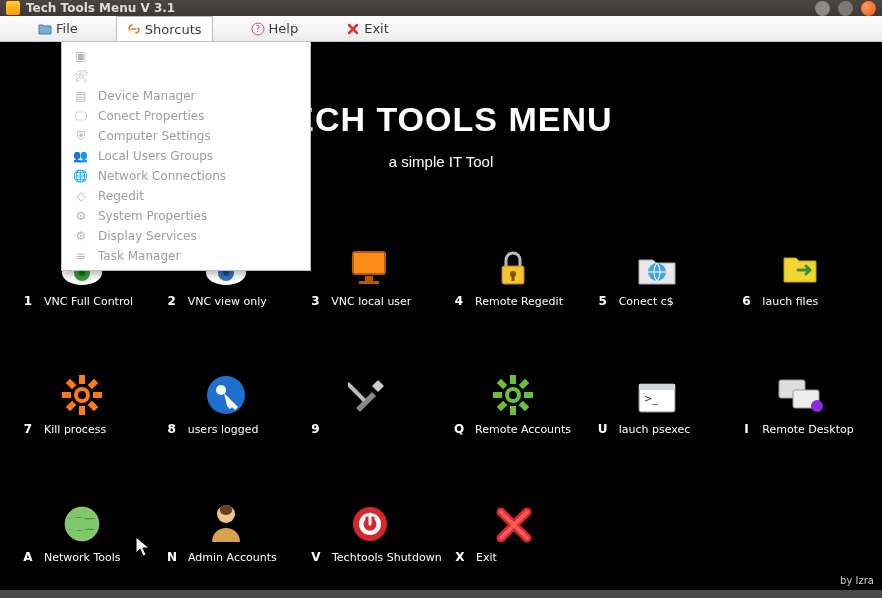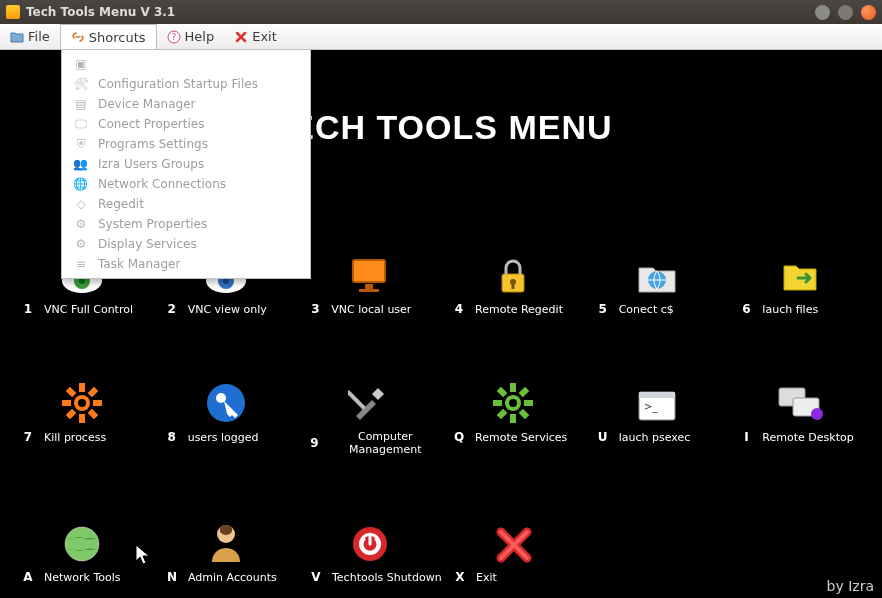--- a/index.html
+++ b/index.html
@@ -1,39 +1,39 @@
 <!DOCTYPE html>
 <html><head>
 <meta charset="utf-8">
 <style>
 * { margin:0; padding:0; box-sizing:border-box; font-family:"DejaVu Sans","Segoe UI",Arial,sans-serif; }
 body { width:882px; height:598px; background:#4a4a4a; overflow:hidden; position:relative; }
-.titlebar { height:24px; background:linear-gradient(#4b4641,#3d3833); display:flex; align-items:center; padding:8px 6px; color:#ddd; font-size:12px; font-weight:bold; }
+.titlebar { height:16px; background:linear-gradient(#4b4641,#3d3833); display:flex; align-items:center; padding:8px 6px; color:#ddd; font-size:12px; font-weight:bold; }
 .titlebar .title { flex:1; display:flex; align-items:center; gap:6px; }
 .app-icon { width:14px; height:14px; background:linear-gradient(#ffcc33,#ff9900); border-radius:2px; }
 .win-controls { display:flex; gap:8px; align-items:center; }
 .win-btn { width:15px; height:15px; border-radius:50%; }
 .win-min { background:#8b8b83; }
 .win-max { background:#7a7a72; }
 .win-close { background:radial-gradient(circle at 35% 35%, #ff9a5a, #e95420); }
 .menubar { height:26px; background:linear-gradient(#fdfdfd,#ededed); border-bottom:1px solid #c5c5c5; display:flex; align-items:stretch; font-size:13px; }
-.menu-item { display:flex; align-items:center; gap:4px; padding:0 10px; cursor:default; color:#3b3b3b; }
+.menu-item { display:flex; align-items:center; gap:4px; padding:0 10px; cursor:default; color:#3b3b3b;margin-left:28px; }
 .menu-item.active { background:#fff; border:1px solid #bdbdbd; border-bottom:none; }
 .ico { width:14px; height:14px; display:inline-block; }
 .content { position:relative; background:#000; height:548px; color:#fff; }
 .headline { position:absolute; left:0; right:0; top:58px; text-align:center; }
 .headline h1 { font-size:34px; font-weight:800; letter-spacing:1px; font-family:Arial,sans-serif; }
 .headline h2 { font-size:15px; font-weight:normal; margin-top:14px; font-family:"Comic Sans MS","Segoe Script",cursive,Arial; }
 .grid { position:absolute; top:190px; left:10px; right:10px; }
 .row { display:flex; margin-bottom:52px; }
 .cell { width:144px; text-align:center; }
 .cell .icon-wrap { height:56px; display:flex; align-items:flex-end; justify-content:center; }
 .cell .label-line { display:flex; align-items:center; justify-content:flex-start; gap:10px; font-size:11px; margin-top:6px; padding-left:12px; }
 .cell .hotkey { font-weight:bold; font-size:12px; width:12px; }
-.footer { position:absolute; right:8px; bottom:4px; font-size:14px; color:#ccc; }
+.footer { position:absolute; right:8px; bottom:4px; font-size:10px; color:#ccc; }
 .dropdown { position:absolute; top:0; left:61px; width:250px; background:#fff; border:1px solid #c0c0c0; border-top:none; box-shadow:2px 4px 6px rgba(0,0,0,.25); padding:4px 0; z-index:20; }
 .dropdown .dd-item { display:flex; align-items:center; gap:10px; padding:3px 12px; font-size:12px; color:#9e9e9e; cursor:default; }
 .dd-ico { width:14px; height:14px; display:inline-flex; align-items:center; justify-content:center; color:#b8b8b8; }
 .cursor { position:absolute; left:135px; top:494px; z-index:30; }
 svg { display:block; }
 </style>
 </head>
 <body>
 
 <div class="titlebar">
@@ -80,20 +80,21 @@
           <path d="M3 3l8 8M11 3l-8 8" stroke="#d33" stroke-width="2.5" stroke-linecap="round"></path>
         </svg>
     </span>
     <span>Exit</span>
   </div>
 </div>
 
 <div class="content">
   <div class="headline">
     <h1>TECH TOOLS MENU</h1>
+    <h2>a simple IT Tool</h2>
   </div>
 
   <div class="grid">
 
     <div class="row">
       <div class="cell">
         <div class="icon-wrap">
             <svg width="44" height="30" viewBox="0 0 44 30">
               <ellipse cx="22" cy="15" rx="20" ry="12" fill="#fff"></ellipse>
               <circle cx="22" cy="15" r="8" fill="#3b9b3b"></circle>
@@ -213,21 +214,20 @@
       <div class="cell">
         <div class="icon-wrap">
             <svg width="42" height="42" viewBox="0 0 42 42">
               <path d="M8 34l16-16 4 4-16 16z" fill="#888"></path>
               <path d="M30 6l6 6-6 6-6-6z" fill="#ccc"></path>
               <rect x="6" y="6" width="4" height="24" transform="rotate(-45 8 18)" fill="#bbb"></rect>
             </svg>
           </div>
         <div class="label-line">
             <span class="hotkey">9</span>
-            <span>Computer Management</span>
           </div>
       </div>
       <div class="cell">
         <div class="icon-wrap">
             <svg width="42" height="42" viewBox="0 0 42 42">
               <g fill="#6bbf3b">
                 <circle cx="21" cy="21" r="8"></circle>
                 <g transform="translate(21 21)">
                   <rect x="-3" y="-20" width="6" height="9"></rect>
                   <rect x="-3" y="11" width="6" height="9"></rect>
@@ -237,21 +237,21 @@
                   <rect x="-3" y="11" width="6" height="9" transform="rotate(45)"></rect>
                   <rect x="-20" y="-3" width="9" height="6" transform="rotate(45)"></rect>
                   <rect x="11" y="-3" width="9" height="6" transform="rotate(45)"></rect>
                 </g>
               </g>
               <circle cx="21" cy="21" r="4" fill="#000"></circle>
             </svg>
           </div>
         <div class="label-line">
             <span class="hotkey">Q</span>
-            <span>Remote Services</span>
+            <span>Remote Accounts</span>
           </div>
       </div>
       <div class="cell">
         <div class="icon-wrap">
             <svg width="44" height="36" viewBox="0 0 44 36">
               <rect x="4" y="4" width="36" height="28" rx="2" fill="#fff" stroke="#888"></rect>
               <rect x="4" y="4" width="36" height="6" fill="#cfd6dd"></rect>
               <text x="9" y="22" font-size="10" fill="#333">&gt;_</text>
             </svg>
           </div>
@@ -331,37 +331,36 @@
       </div>
     </div>
   </div>
 
   <div class="dropdown">
     <div class="dd-item">
         <span class="dd-ico">▣</span>
       </div>
     <div class="dd-item">
         <span class="dd-ico">🛠</span>
-        <span>Configuration Startup Files</span>
       </div>
     <div class="dd-item">
         <span class="dd-ico">▤</span>
         <span>Device Manager</span>
       </div>
     <div class="dd-item">
         <span class="dd-ico">🖵</span>
         <span>Conect Properties</span>
       </div>
     <div class="dd-item">
         <span class="dd-ico">⛨</span>
-        <span>Programs Settings</span>
+        <span>Computer Settings</span>
       </div>
     <div class="dd-item">
         <span class="dd-ico">👥</span>
-        <span>Izra Users  Groups</span>
+        <span>Local Users  Groups</span>
       </div>
     <div class="dd-item">
         <span class="dd-ico">🌐</span>
         <span>Network Connections</span>
       </div>
     <div class="dd-item">
         <span class="dd-ico">◇</span>
         <span>Regedit</span>
       </div>
     <div class="dd-item">

